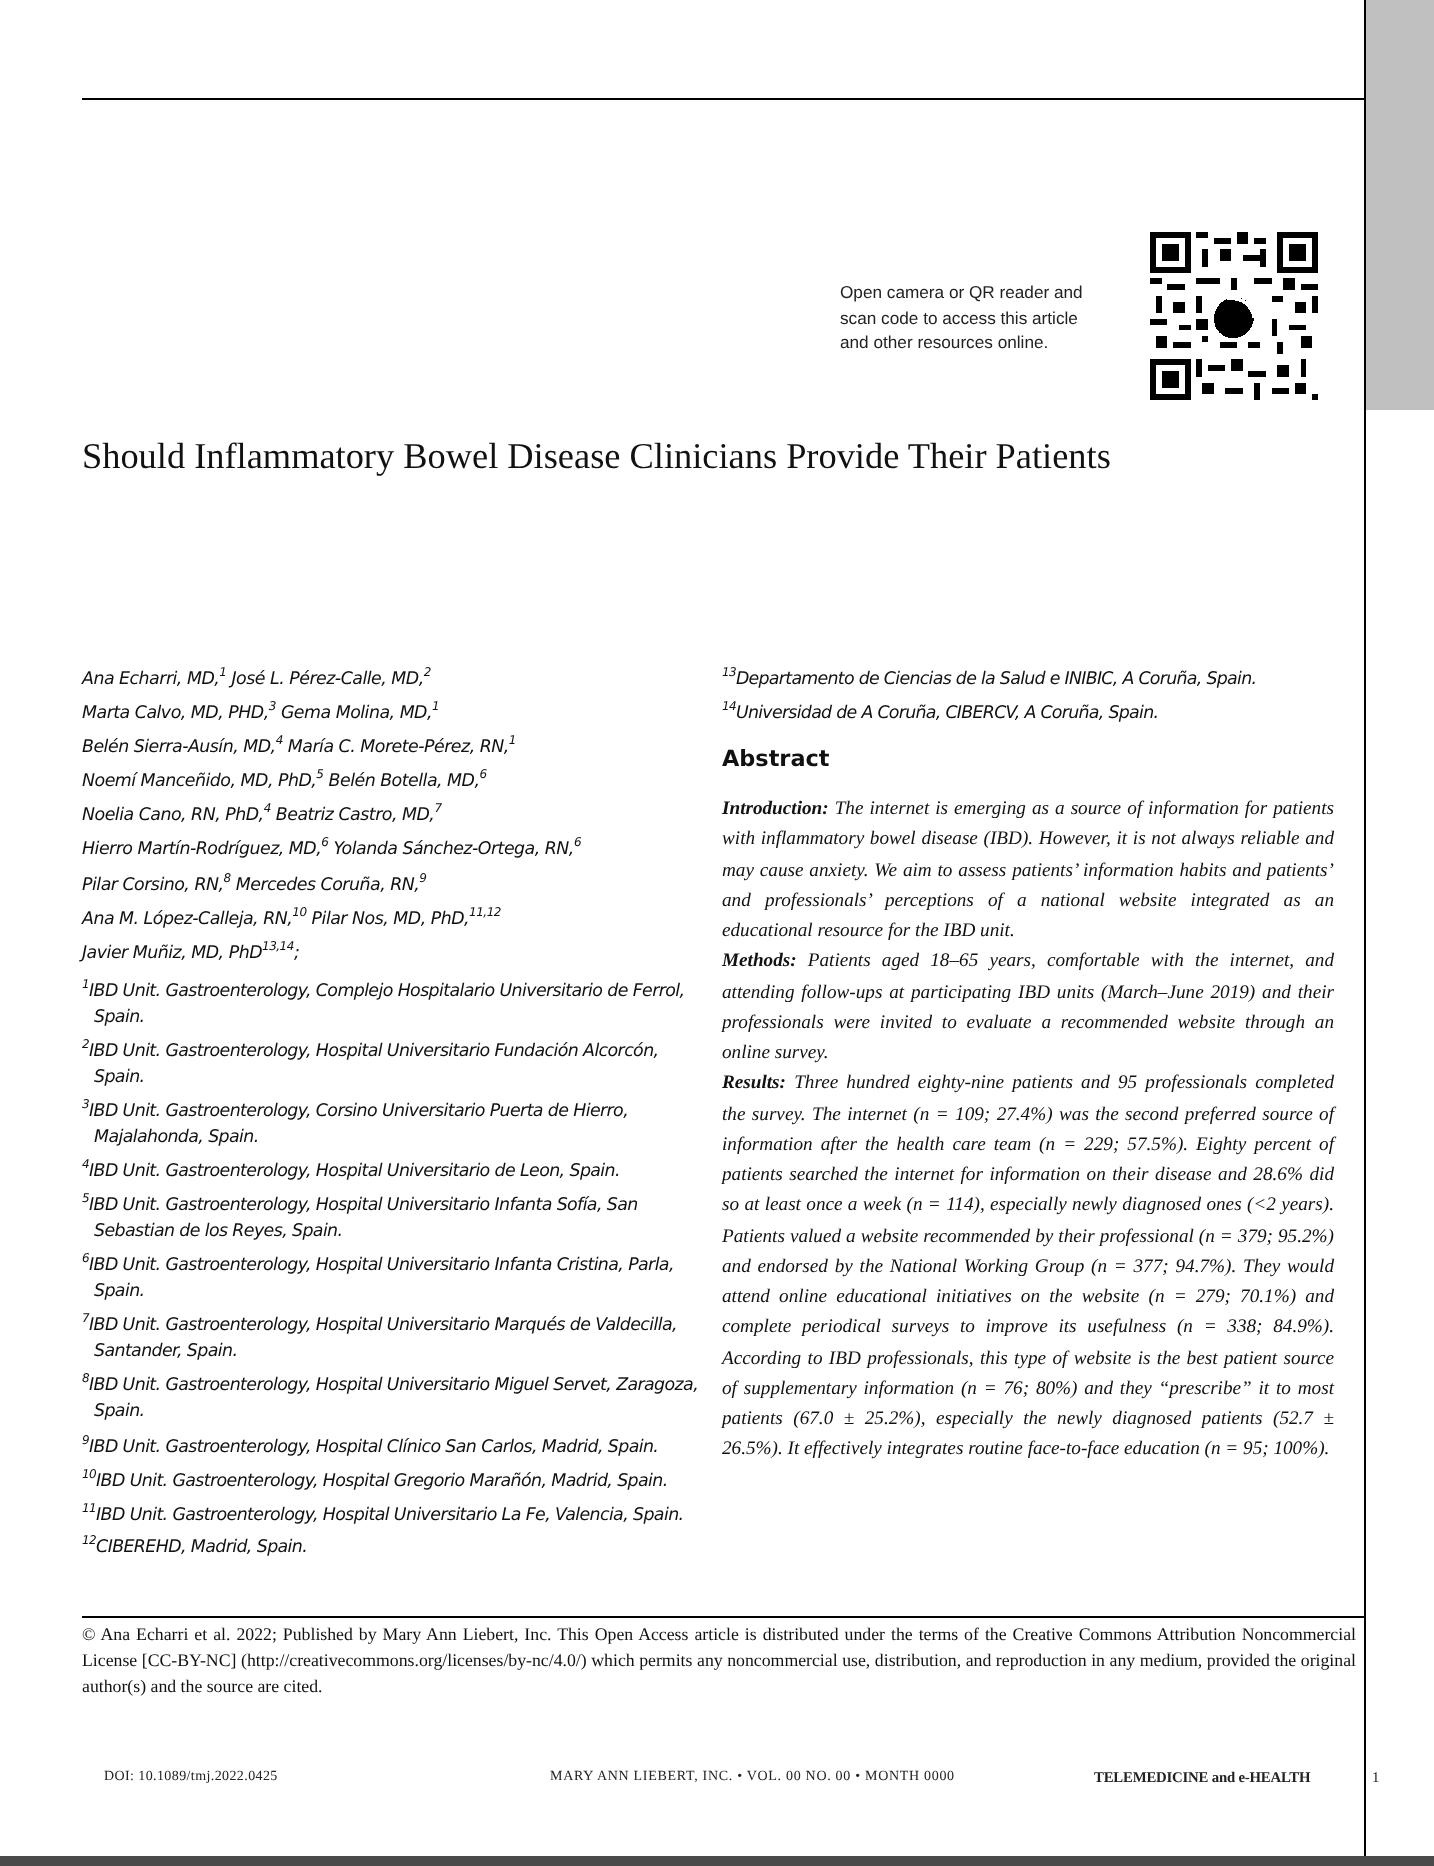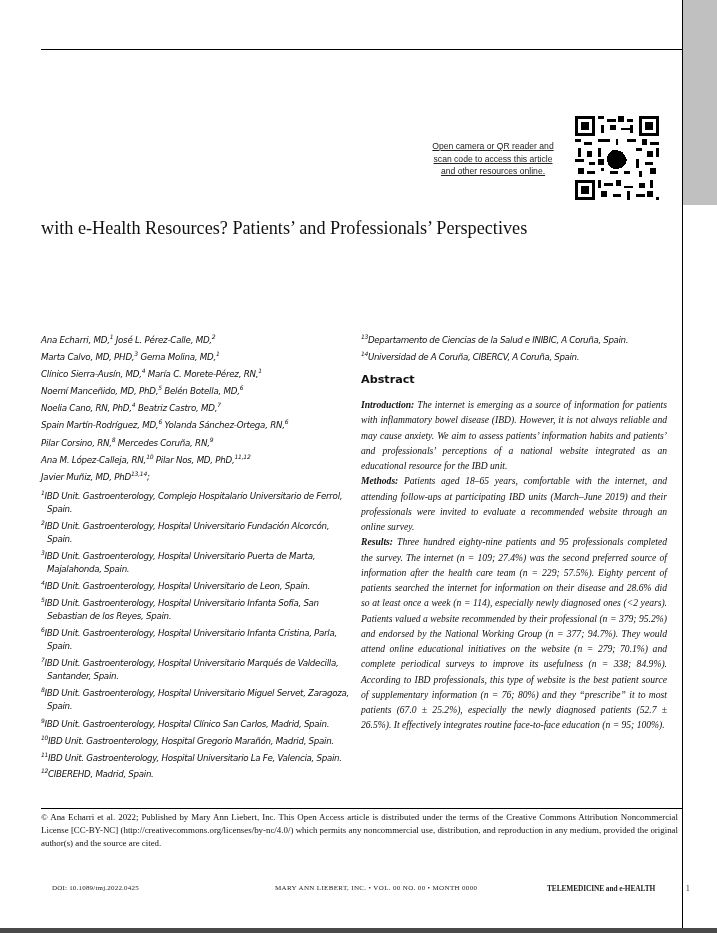--- a/index.html
+++ b/index.html
@@ -2,22 +2,22 @@
 <html><head>
 <meta charset="utf-8">
 <style>
   html, body { margin:0; padding:0; }
   body { width:717px; height:933px; position:relative; background:#ffffff; overflow:hidden; color:#111; }
   .gray-tab { position:absolute; left:682px; top:0; width:35px; height:205px; background:#c0c0c1; }
   .vrule { position:absolute; left:682px; top:0; width:1px; height:928px; background:#000; }
   .bottom-bar { position:absolute; left:0; top:928px; width:717px; height:5px; background:#4a4a4a; }
   .top-rule { position:absolute; left:41px; top:49px; width:641px; height:1px; background:#000; }
 
-  .qr-caption { position:absolute; left:420px; top:140px; width:146px; text-align:center;
-    font-family:"Liberation Sans", sans-serif; font-size:8.6px; line-height:12.5px; color:#222;text-decoration:underline; }
+  .qr-caption { position:absolute; left:420px; top:140px; width:146px; text-align:left;
+    font-family:"Liberation Sans", sans-serif; font-size:8.6px; line-height:12.5px; color:#222; }
   .qr { position:absolute; left:575px; top:116px; width:84px; height:84px; }
 
   .title { position:absolute; left:41px; top:216px; width:600px;
     font-family:"Liberation Serif", serif; font-size:18.2px; line-height:24px; color:#111; }
 
   .authors { position:absolute; left:41px; top:330px; width:320px;
     font-family:"DejaVu Sans", sans-serif; font-style:italic; font-size:8.7px; line-height:13.2px; letter-spacing:-0.25px; color:#111; }
   .authors sup { font-size:6px; }
 
   .affils { position:absolute; left:41px; top:486px; width:315px;
@@ -117,39 +117,39 @@
       <rect x="21" y="27" width="3" height="1"></rect>
       <rect x="25" y="26" width="2" height="2"></rect>
       <rect x="28" y="28" width="1" height="1"></rect>
   </g>
   <rect x="10" y="10" width="9" height="9" fill="#fff"></rect>
   <ellipse cx="14.5" cy="14.8" rx="3.4" ry="3.6" fill="#000" transform="rotate(35 14.5 14.8)"></ellipse>
   <path d="M11.6 12.8 Q14.5 10.3 17.4 12.8" stroke="#fff" stroke-width="0.6" fill="none" transform="rotate(35 14.5 14.8)"></path>
 </svg>
 
 <div class="title">
-  <div>with e-Health Resources? Patients’ and Professionals’ Perspectives</div>
+  <div>Should Inflammatory Bowel Disease Clinicians Provide Their Patients</div>
 </div>
 
 <div class="authors">
   <div><span>Ana Echarri, MD,</span><sup>1</sup><span> José L. Pérez-Calle, MD,</span><sup>2</sup></div>
   <div><span>Marta Calvo, MD, PHD,</span><sup>3</sup><span> Gema Molina, MD,</span><sup>1</sup></div>
-  <div><span>Clínico Sierra-Ausín, MD,</span><sup>4</sup><span> María C. Morete-Pérez, RN,</span><sup>1</sup></div>
+  <div><span>Belén Sierra-Ausín, MD,</span><sup>4</sup><span> María C. Morete-Pérez, RN,</span><sup>1</sup></div>
   <div><span>Noemí Manceñido, MD, PhD,</span><sup>5</sup><span> Belén Botella, MD,</span><sup>6</sup></div>
   <div><span>Noelia Cano, RN, PhD,</span><sup>4</sup><span> Beatriz Castro, MD,</span><sup>7</sup></div>
-  <div><span>Spain Martín-Rodríguez, MD,</span><sup>6</sup><span> Yolanda Sánchez-Ortega, RN,</span><sup>6</sup></div>
+  <div><span>Hierro Martín-Rodríguez, MD,</span><sup>6</sup><span> Yolanda Sánchez-Ortega, RN,</span><sup>6</sup></div>
   <div><span>Pilar Corsino, RN,</span><sup>8</sup><span> Mercedes Coruña, RN,</span><sup>9</sup></div>
   <div><span>Ana M. López-Calleja, RN,</span><sup>10</sup><span> Pilar Nos, MD, PhD,</span><sup>11,12</sup></div>
   <div><span>Javier Muñiz, MD, PhD</span><sup>13,14</sup><span>;</span></div>
 </div>
 
 <div class="affils">
   <div class="affil"><sup>1</sup><span>IBD Unit. Gastroenterology, Complejo Hospitalario Universitario de Ferrol, Spain.</span></div>
   <div class="affil"><sup>2</sup><span>IBD Unit. Gastroenterology, Hospital Universitario Fundación Alcorcón, Spain.</span></div>
-  <div class="affil"><sup>3</sup><span>IBD Unit. Gastroenterology, Hospital Universitario Puerta de Marta, Majalahonda, Spain.</span></div>
+  <div class="affil"><sup>3</sup><span>IBD Unit. Gastroenterology, Corsino Universitario Puerta de Hierro, Majalahonda, Spain.</span></div>
   <div class="affil"><sup>4</sup><span>IBD Unit. Gastroenterology, Hospital Universitario de Leon, Spain.</span></div>
   <div class="affil"><sup>5</sup><span>IBD Unit. Gastroenterology, Hospital Universitario Infanta Sofía, San Sebastian de los Reyes, Spain.</span></div>
   <div class="affil"><sup>6</sup><span>IBD Unit. Gastroenterology, Hospital Universitario Infanta Cristina, Parla, Spain.</span></div>
   <div class="affil"><sup>7</sup><span>IBD Unit. Gastroenterology, Hospital Universitario Marqués de Valdecilla, Santander, Spain.</span></div>
   <div class="affil"><sup>8</sup><span>IBD Unit. Gastroenterology, Hospital Universitario Miguel Servet, Zaragoza, Spain.</span></div>
   <div class="affil"><sup>9</sup><span>IBD Unit. Gastroenterology, Hospital Clínico San Carlos, Madrid, Spain.</span></div>
   <div class="affil"><sup>10</sup><span>IBD Unit. Gastroenterology, Hospital Gregorio Marañón, Madrid, Spain.</span></div>
   <div class="affil"><sup>11</sup><span>IBD Unit. Gastroenterology, Hospital Universitario La Fe, Valencia, Spain.</span></div>
   <div class="affil"><sup>12</sup><span>CIBEREHD, Madrid, Spain.</span></div>
 </div>

